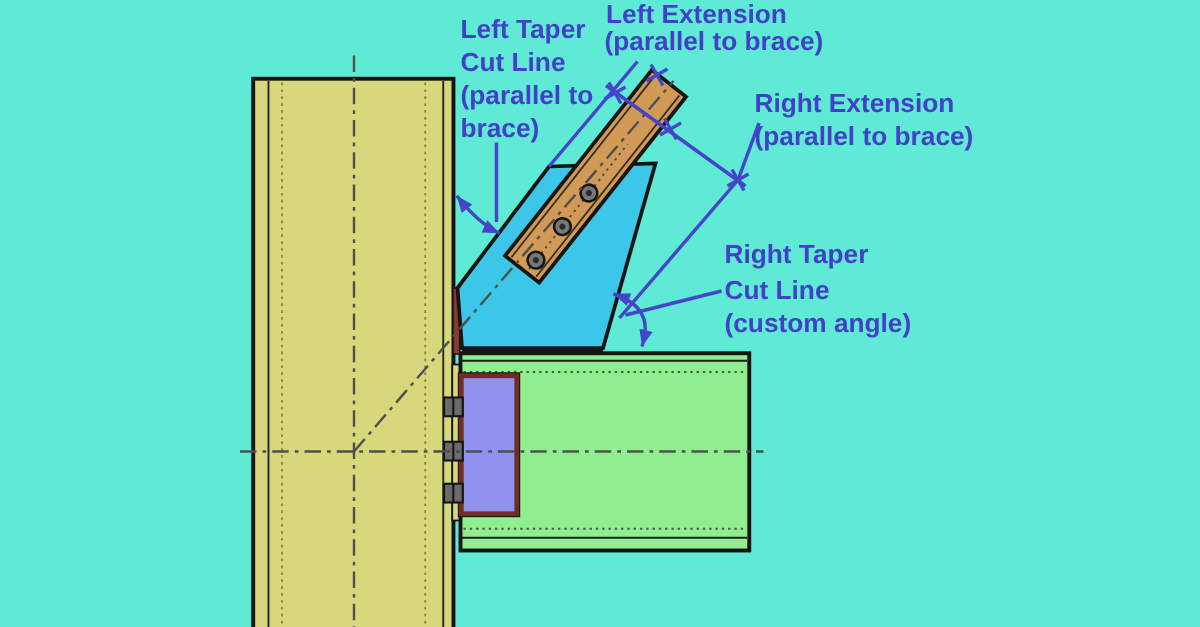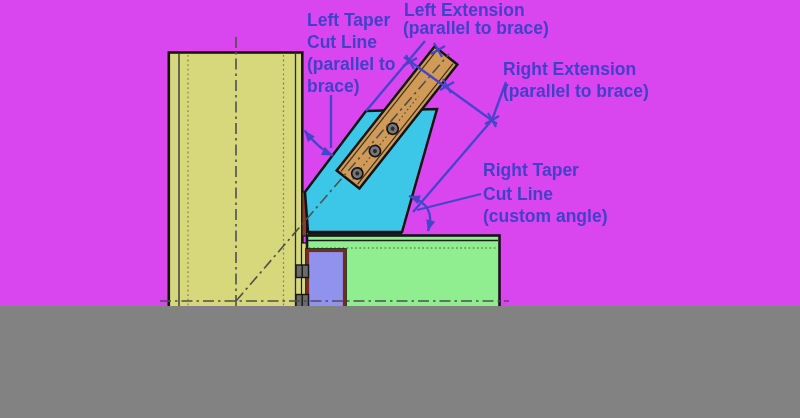--- a/index.html
+++ b/index.html
@@ -1,16 +1,16 @@
 <!DOCTYPE html>
 <html><head>
 <meta charset="utf-8">
 <style>
   html,body{margin:0;padding:0;background:#828282;}
-  .stage{position:relative;width:800px;height:306px;overflow:hidden;background:#d946ef;
+  .stage{position:relative;width:800px;height:418px;overflow:hidden;background:#5eead4;
          font-family:"Liberation Sans",sans-serif;}
   svg{display:block}
   text{font-family:"Liberation Sans",sans-serif;font-weight:bold;font-size:17.5px;}
 </style>
 </head>
 <body>
 
 <div class="stage">
 <svg width="800" height="418" viewBox="0 0 800 418">
 

